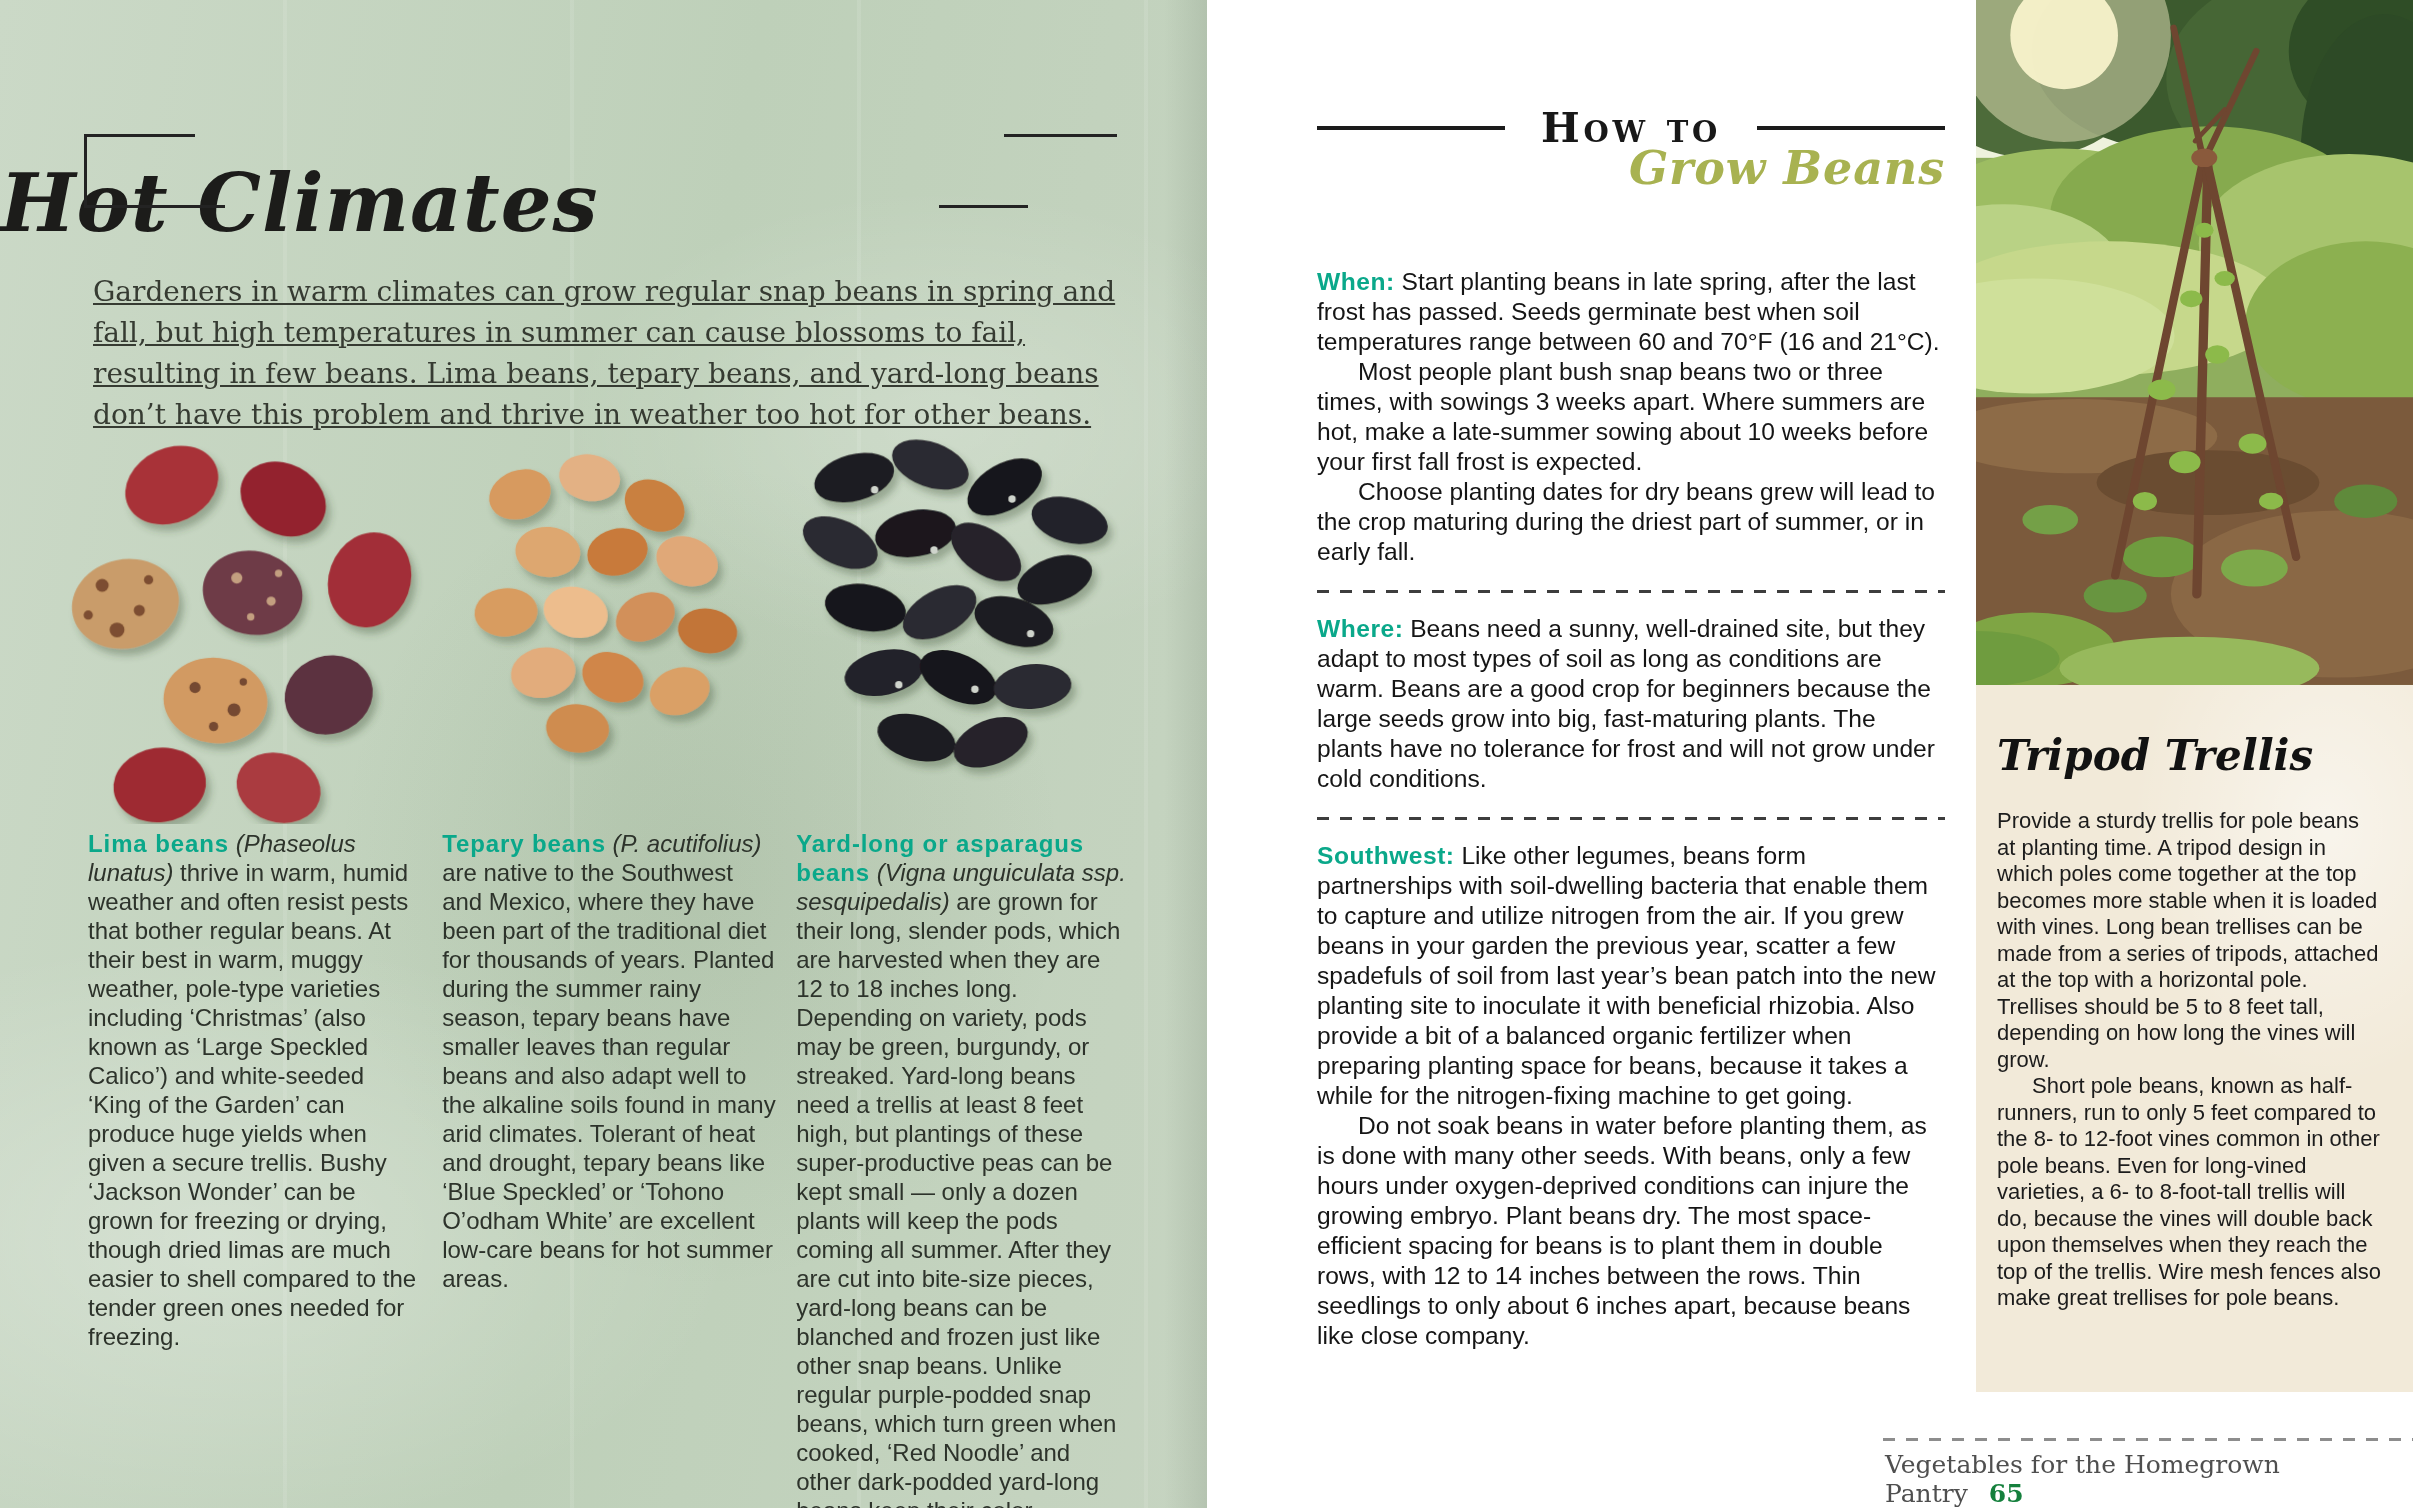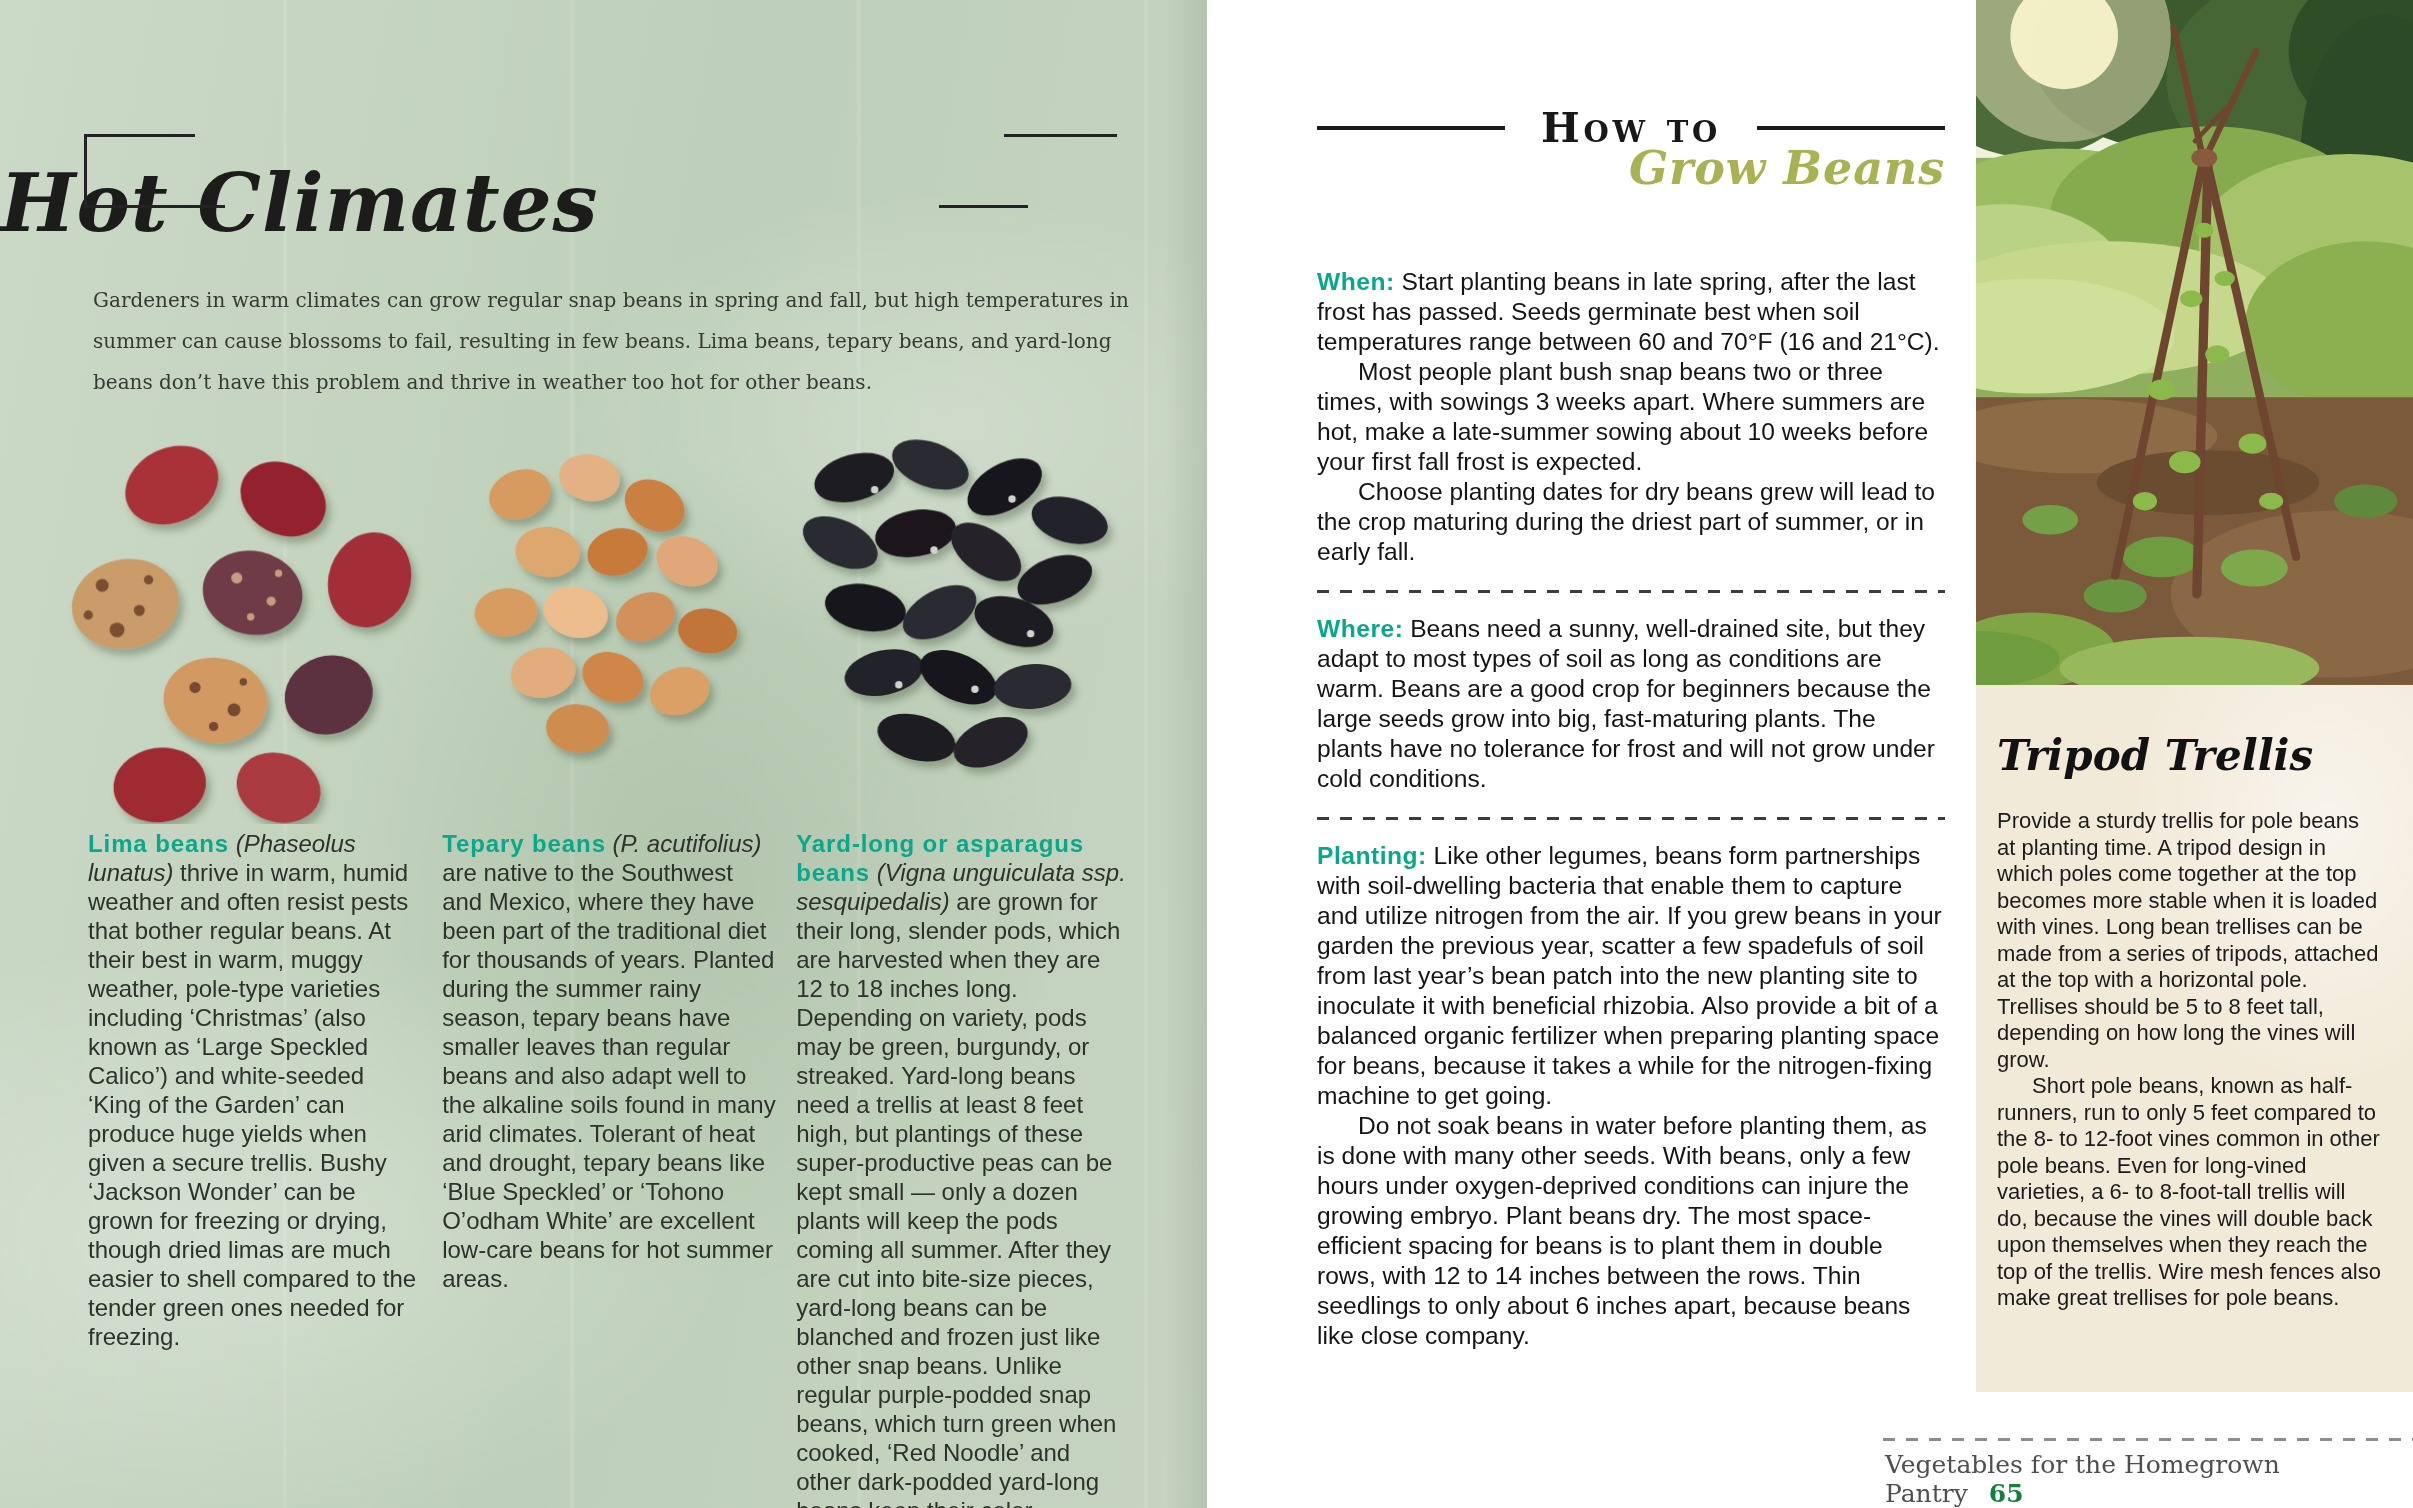--- a/index.html
+++ b/index.html
@@ -27,23 +27,24 @@
     font-family:"DejaVu Serif", serif;font-size:46px;letter-spacing:1.9px;
     color:#272a25;
   }
   .title-line2{
     position:absolute;top:156px;left:0;width:100%;
     font-family:"DejaVu Serif", serif;font-style:italic;font-weight:bold;
     font-size:80px;color:#1c1c1a;letter-spacing:0.9px;
   }
   .rule{position:absolute;background:#232323;}
   .intro{
-    position:absolute;left:93px;top:280px;width:1066px;
-    font-family:"DejaVu Serif", serif;font-size:20px;line-height:41px;
+    position:absolute;left:93px;top:271px;width:1066px;
+    font-family:"DejaVu Serif", serif;font-size:28px;line-height:41px;
     color:#363b32;
+    text-decoration:underline;
   }
   .beans-svg{position:absolute;left:0;top:420px;width:1207px;height:404px;}
   .cols{
     position:absolute;left:88px;top:829px;width:1042px;
     display:flex;gap:20.4px;
   }
   .col{width:334px;font-size:24px;line-height:29px;color:#2d332b;}
   .col p{margin:0;}
   .colhead{font-weight:bold;letter-spacing:0.9px;}
   
@@ -233,21 +234,21 @@
     <div class="divider"></div>
 
     <p>
       <span class="seclabel" style="color:#0aa88a;">Where:</span>
       <span>Beans need a sunny, well-drained site, but they adapt to most types of soil as long as conditions are warm. Beans are a good crop for beginners because the large seeds grow into big, fast-maturing plants. The plants have no tolerance for frost and will not grow under cold conditions.</span>
     </p>
 
     <div class="divider"></div>
 
     <p>
-      <span class="seclabel" style="color:#0aa88a;">Planting:</span>
+      <span class="seclabel" style="color:#0aa88a;">Southwest:</span>
       <span>Like other legumes, beans form partnerships with soil-dwelling bacteria that enable them to capture and utilize nitrogen from the air. If you grew beans in your garden the previous year, scatter a few spadefuls of soil from last year’s bean patch into the new planting site to inoculate it with beneficial rhizobia. Also provide a bit of a balanced organic fertilizer when preparing planting space for beans, because it takes a while for the nitrogen-fixing machine to get going.</span>
     </p>
     <p class="indent">Do not soak beans in water before planting them, as is done with many other seeds. With beans, only a few hours under oxygen-deprived conditions can injure the growing embryo. Plant beans dry. The most space-efficient spacing for beans is to plant them in double rows, with 12 to 14 inches between the rows. Thin seedlings to only about 6 inches apart, because beans like close company.</p>
   </div>
 
   <svg class="photo-svg" viewBox="0 0 472 738" aria-hidden="true">
     <rect width="472" height="738" fill="#8fae5e"></rect>
     <rect width="472" height="170" fill="#eef2dd"></rect>
 
     <ellipse cx="60" cy="75" rx="120" ry="95" fill="#4d6b3a"></ellipse>

